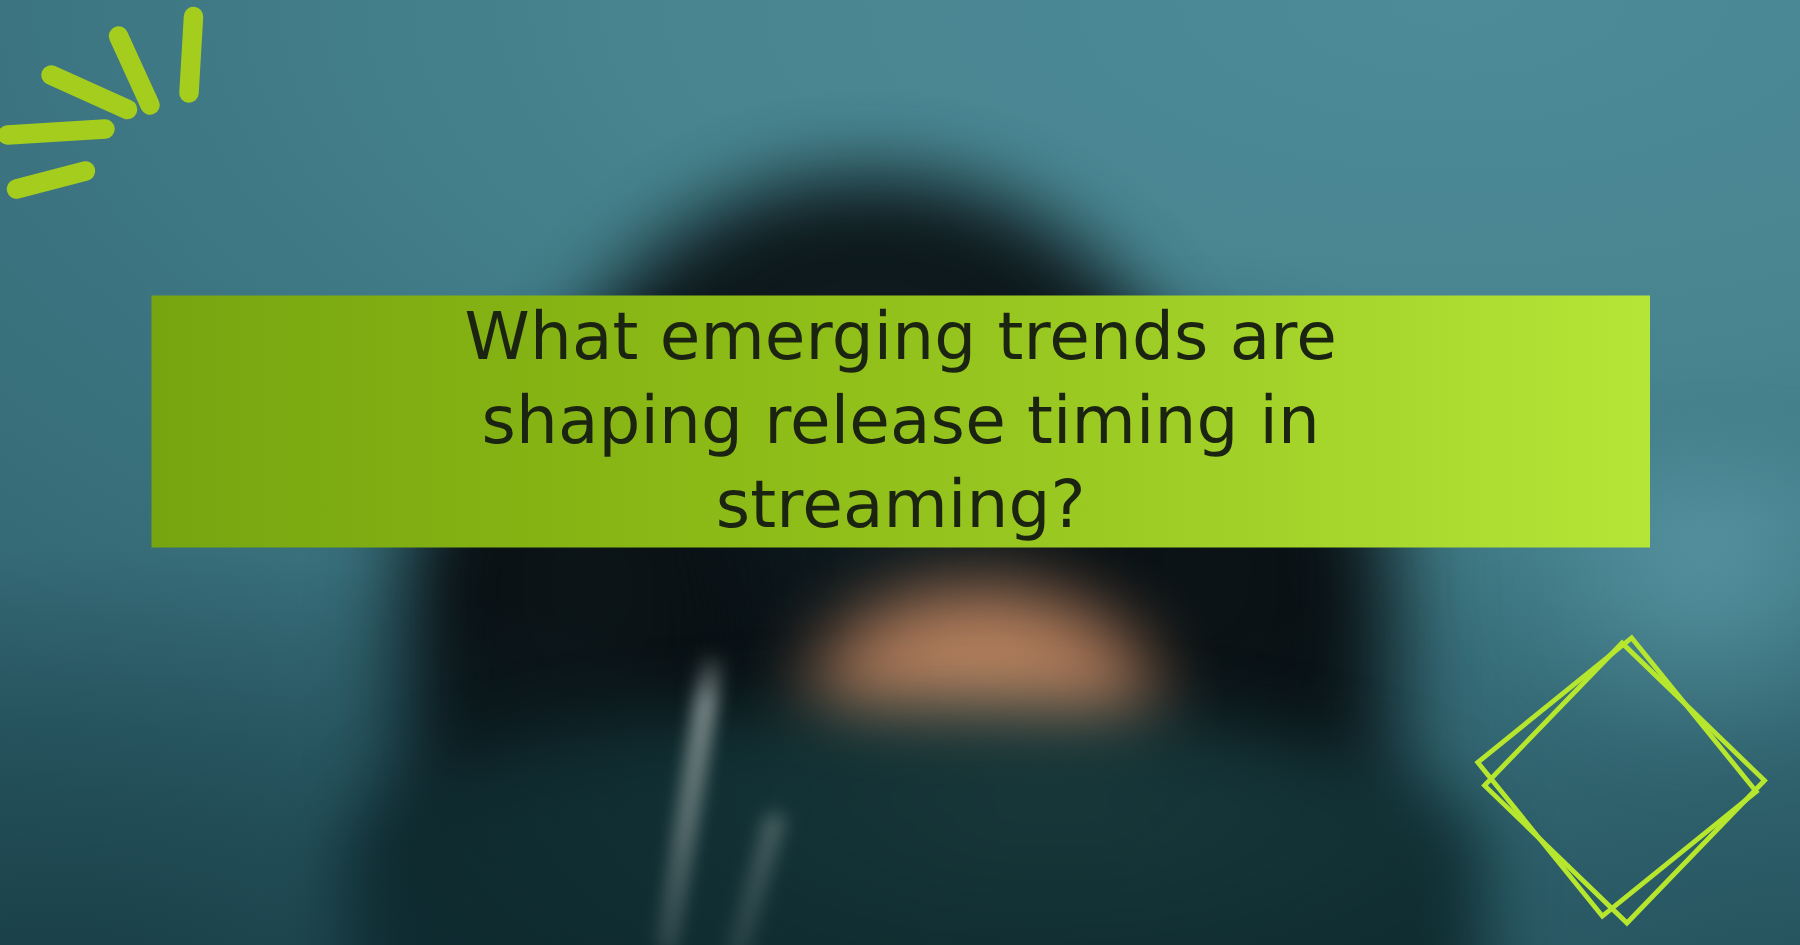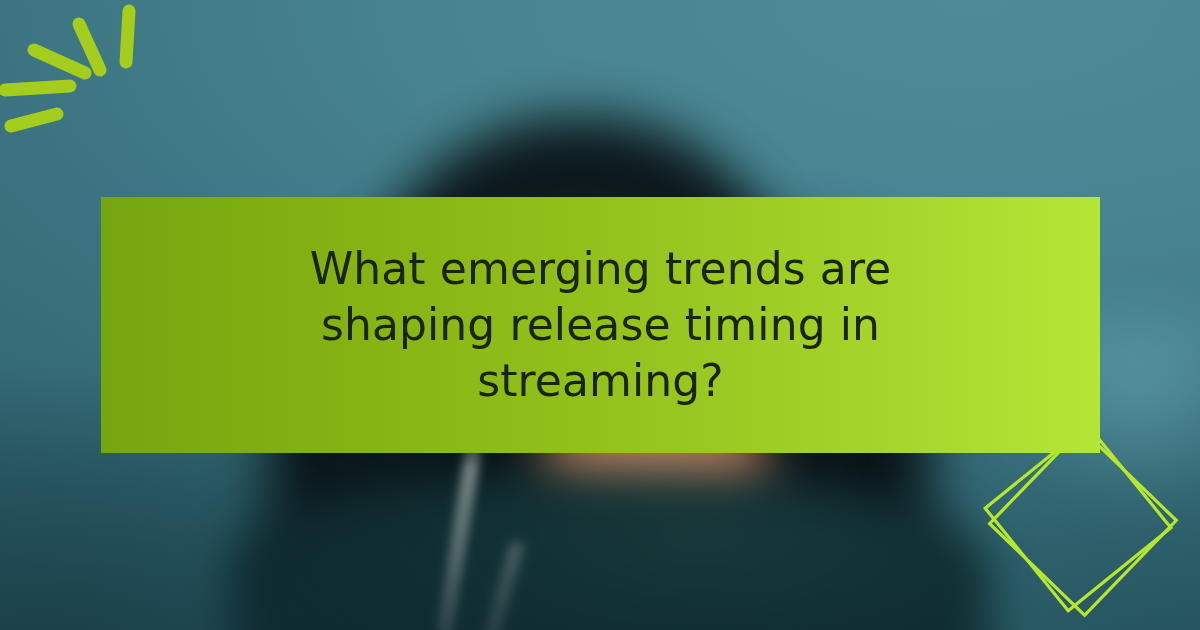--- a/index.html
+++ b/index.html
@@ -161,21 +161,21 @@
     height: 220px;
     pointer-events: none;
   }
 
   
   .banner {
     position: absolute;
     left: 101px;
     top: 197px;
     width: 999px;
-    height: 256px;
+    height: 168px;
     background: linear-gradient(90deg, #76a510 0%, #8cba16 38%, #a1d028 72%, #b4e637 100%);
     display: flex;
     align-items: center;
     justify-content: center;
     box-sizing: border-box;
     padding: 0 28px;
   }
 
   .headline {
     margin: 0;

